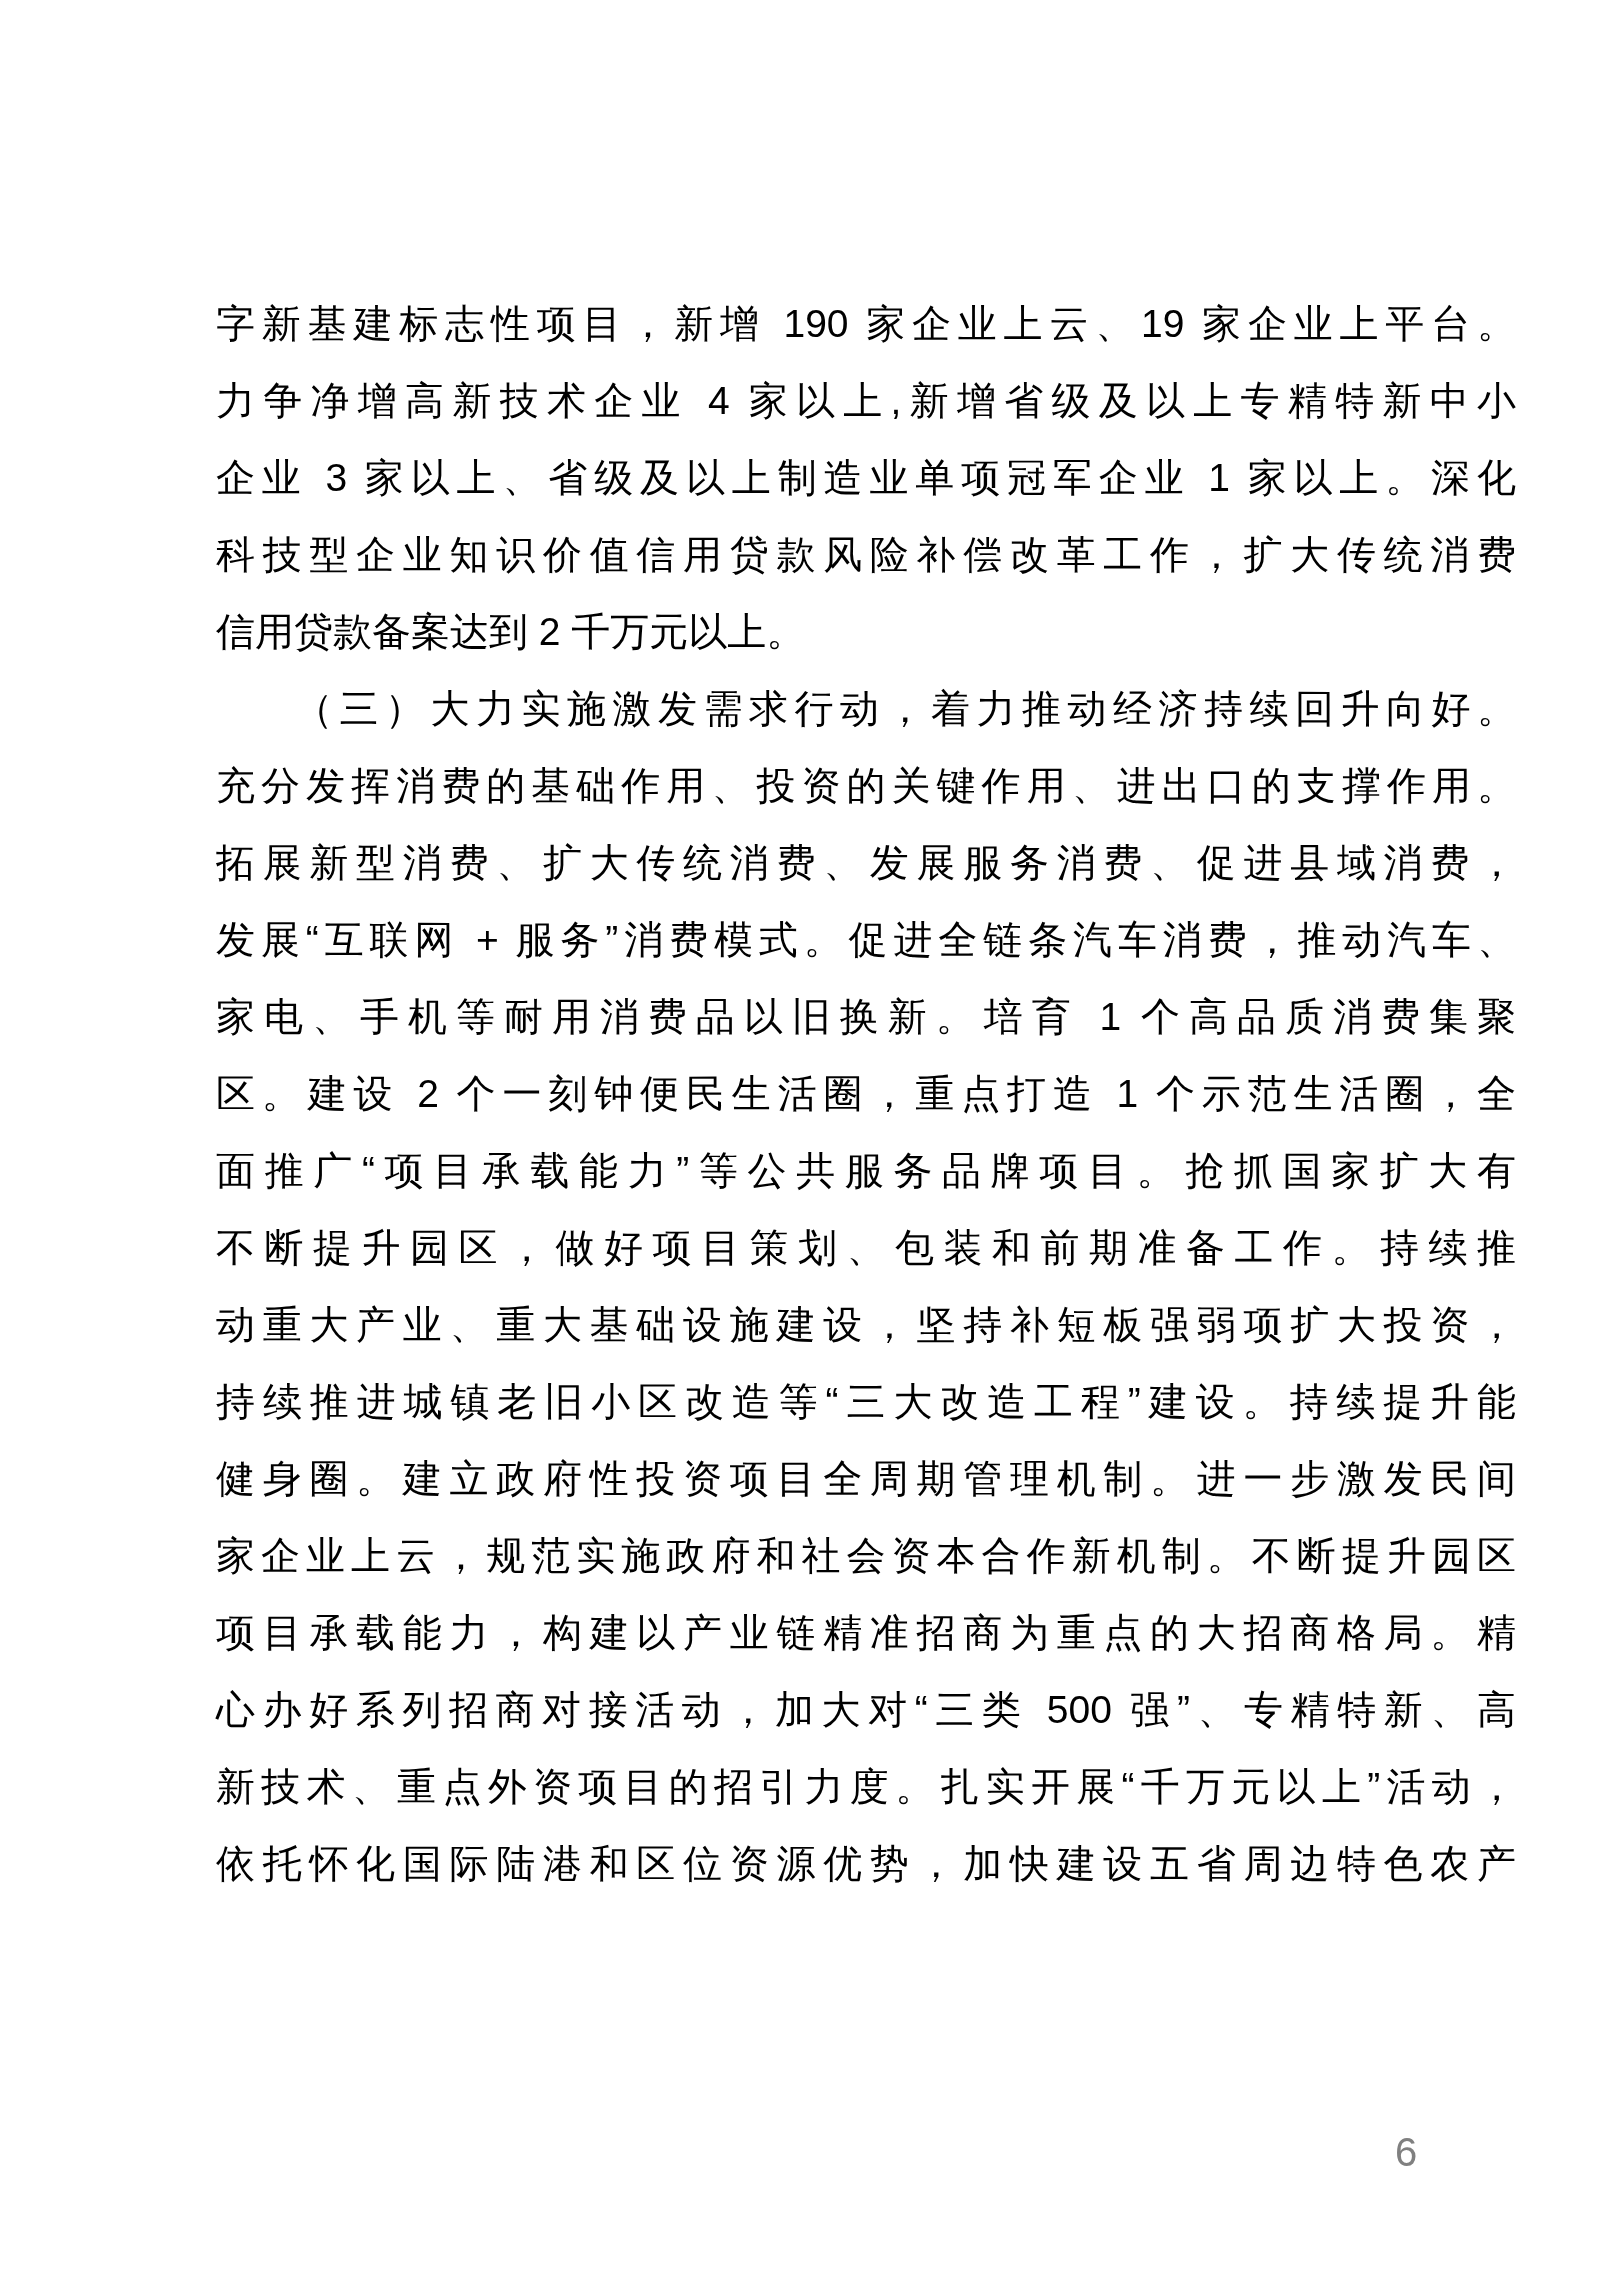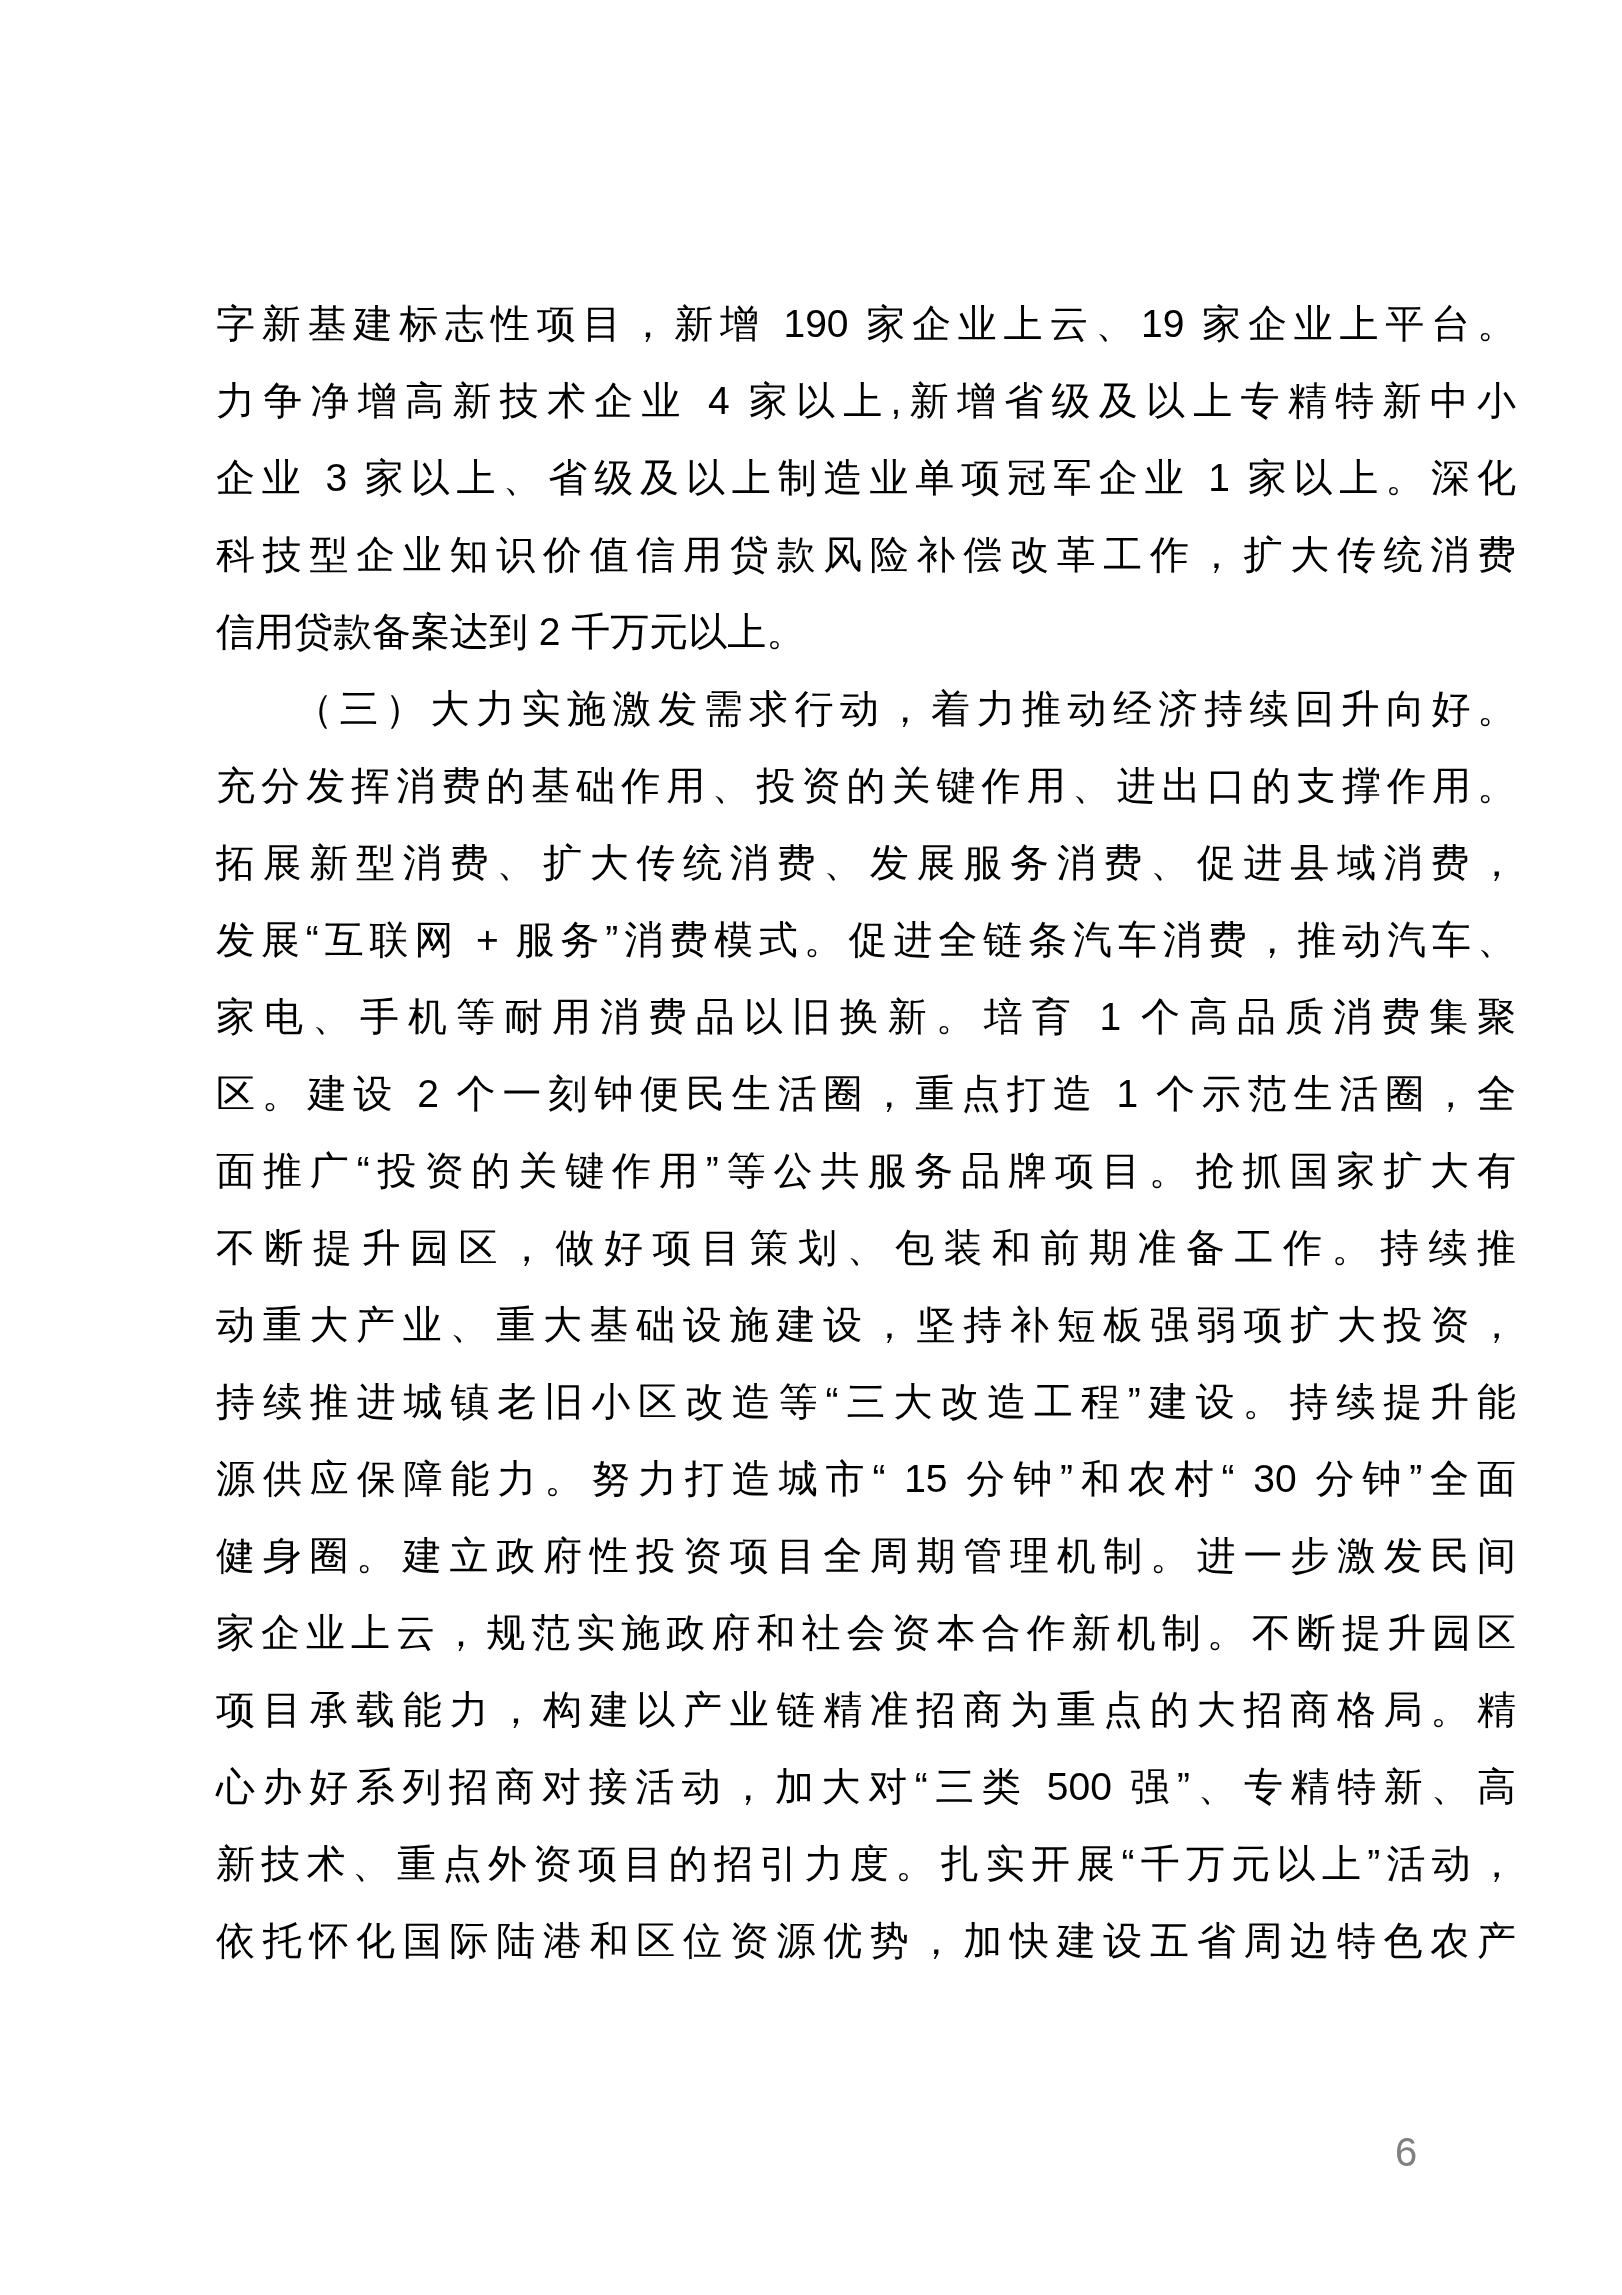--- a/index.html
+++ b/index.html
@@ -56,25 +56,24 @@
       <div class="line">力争净增高新技术企业 4 家以上,新增省级及以上专精特新中小</div>
       <div class="line">企业 3 家以上、省级及以上制造业单项冠军企业 1 家以上。深化</div>
       <div class="line">科技型企业知识价值信用贷款风险补偿改革工作，扩大传统消费</div>
       <div class="line no-fill">信用贷款备案达到 2 千万元以上。</div>
       <div class="line indent">（三）大力实施激发需求行动，着力推动经济持续回升向好。</div>
       <div class="line">充分发挥消费的基础作用、投资的关键作用、进出口的支撑作用。</div>
       <div class="line">拓展新型消费、扩大传统消费、发展服务消费、促进县域消费，</div>
       <div class="line">发展“互联网 + 服务”消费模式。促进全链条汽车消费，推动汽车、</div>
       <div class="line">家电、手机等耐用消费品以旧换新。培育 1 个高品质消费集聚</div>
       <div class="line">区。建设 2 个一刻钟便民生活圈，重点打造 1 个示范生活圈，全</div>
-      <div class="line">面推广“投资的关键作用”等公共服务品牌项目。抢抓国家扩大有</div>
+      <div class="line">面推广“项目承载能力”等公共服务品牌项目。抢抓国家扩大有</div>
       <div class="line">不断提升园区，做好项目策划、包装和前期准备工作。持续推</div>
       <div class="line">动重大产业、重大基础设施建设，坚持补短板强弱项扩大投资，</div>
       <div class="line">持续推进城镇老旧小区改造等“三大改造工程”建设。持续提升能</div>
-      <div class="line">源供应保障能力。努力打造城市“ 15 分钟”和农村“ 30 分钟”全面</div>
       <div class="line">健身圈。建立政府性投资项目全周期管理机制。进一步激发民间</div>
       <div class="line">家企业上云，规范实施政府和社会资本合作新机制。不断提升园区</div>
       <div class="line">项目承载能力，构建以产业链精准招商为重点的大招商格局。精</div>
       <div class="line">心办好系列招商对接活动，加大对“三类 500 强”、专精特新、高</div>
       <div class="line">新技术、重点外资项目的招引力度。扎实开展“千万元以上”活动，</div>
       <div class="line">依托怀化国际陆港和区位资源优势，加快建设五省周边特色农产</div>
     </div>
   <div class="page-number" style="color: rgb(128, 128, 128);">6</div>
 </div>
 

